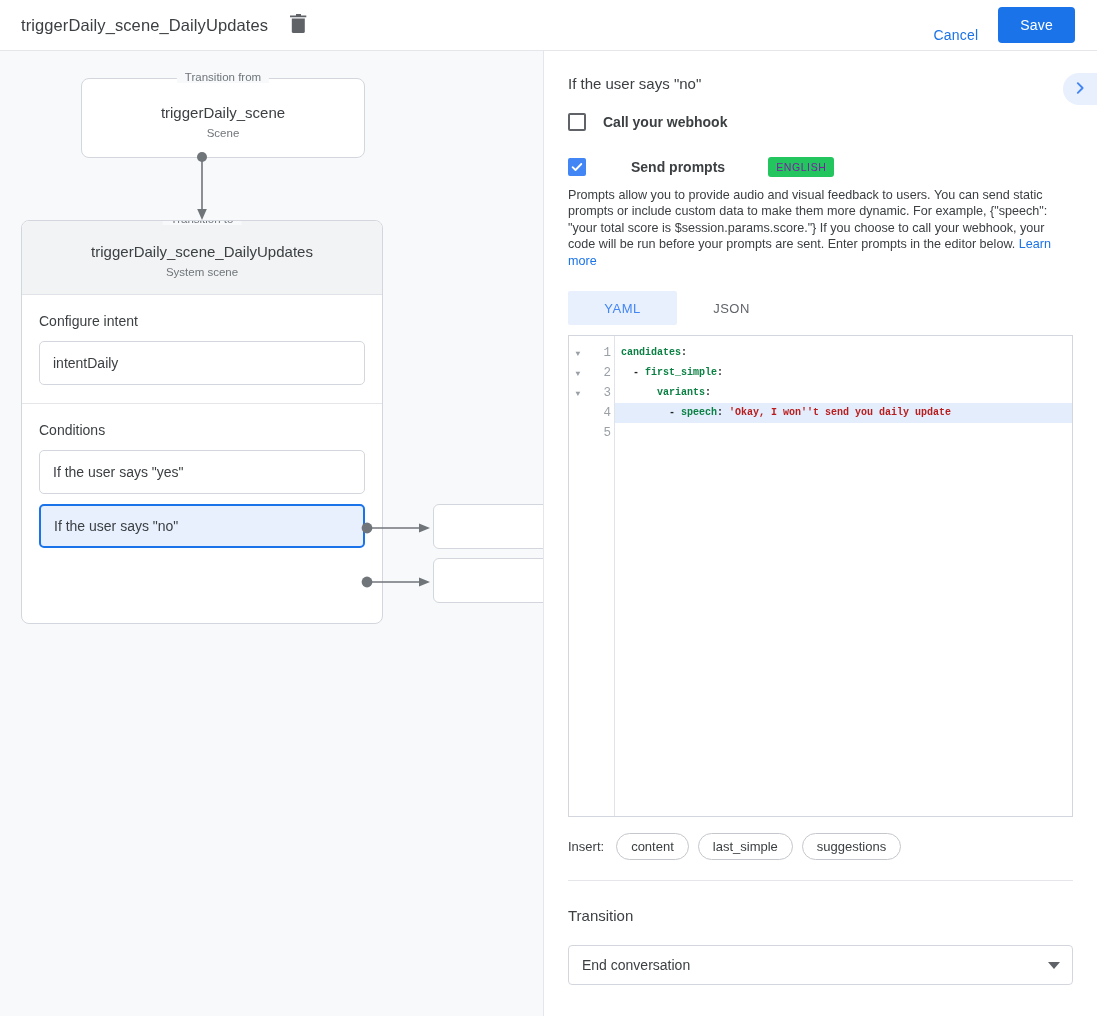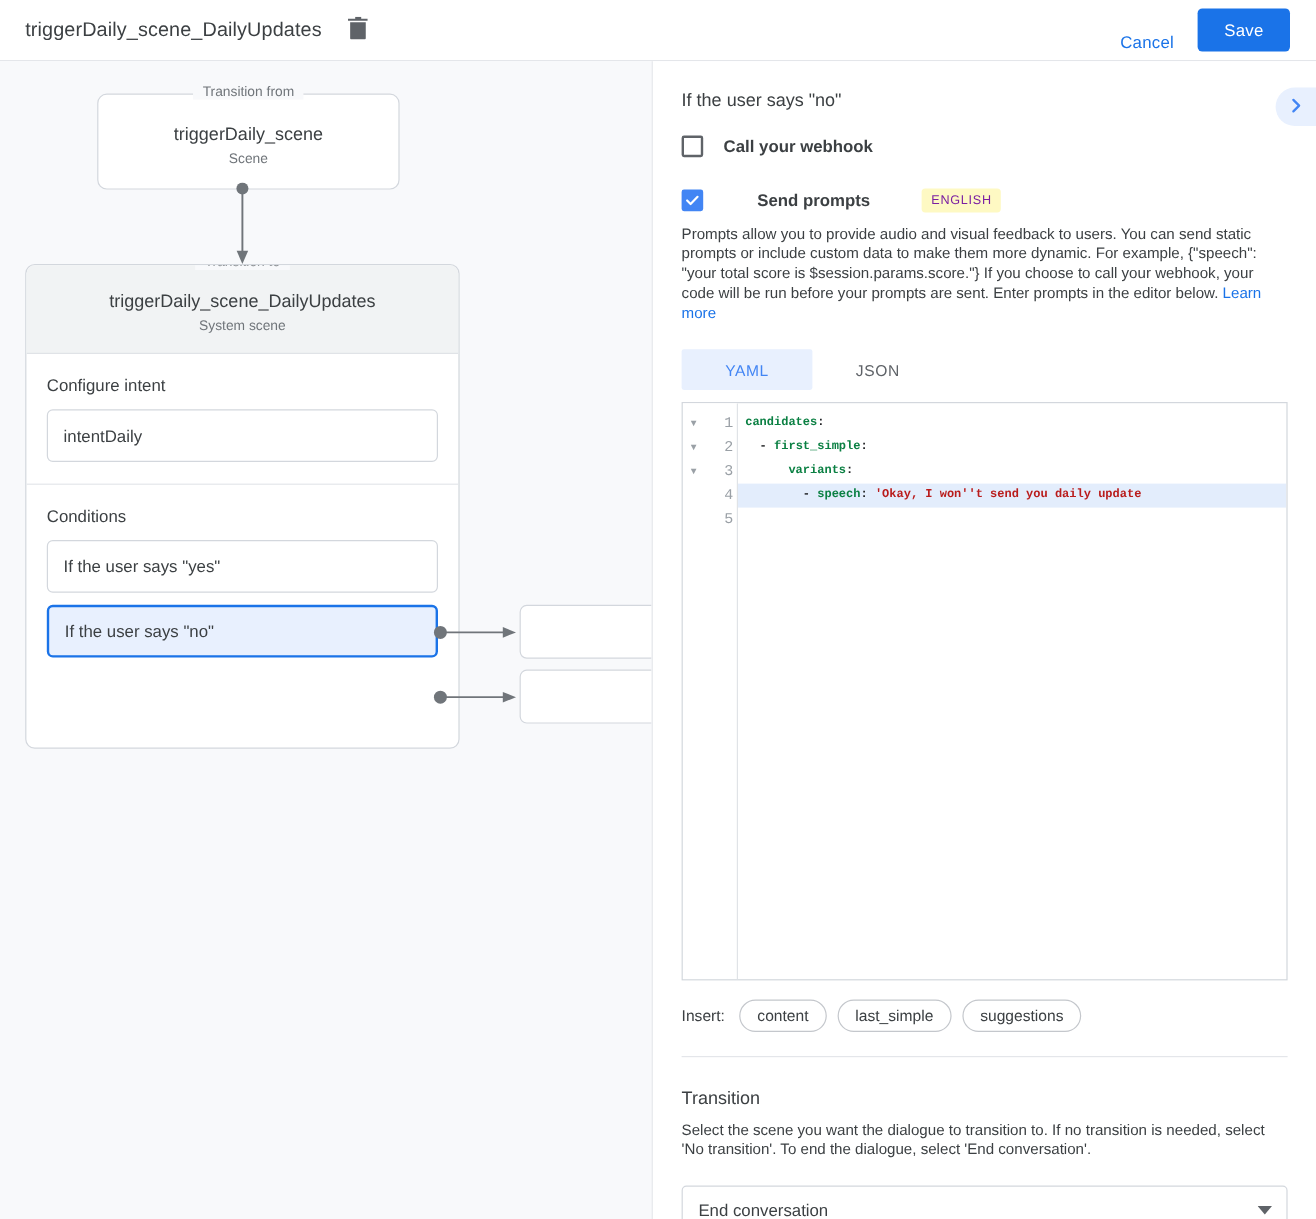--- a/index.html
+++ b/index.html
@@ -48,21 +48,21 @@
   .fieldset-card {
     position: absolute; background: #ffffff;
     border: 1px solid #d3d7dd; border-radius: 8px;
   }
   .fieldset-legend {
     position: absolute; top: -8px; left: 50%; transform: translateX(-50%);
     background: #f8f9fb; padding: 0 8px; font-size: 11.5px; color: #70757a;
     white-space: nowrap;
   }
 
-  #node-from { left: 81px; top: 27px; width: 252px; height: 80px; }
+  #node-from { left: 81px; top: 27px; width: 284px; height: 80px; }
   #node-from .node-title { font-size: 15px; color: #3c4043; text-align: center; margin-top: 25px; }
   #node-from .node-sub { font-size: 11.5px; color: #70757a; text-align: center; margin-top: 6px; }
 
   .connector { position: absolute; left: 195px; top: 101px; width: 14px; height: 68px; }
 
   #node-to {
     left: 21px; top: 169px; width: 362px; height: 404px;
     background: #ffffff; border: 1px solid #d3d7dd; border-radius: 8px;
     position: absolute; overflow: hidden;
   }
@@ -126,21 +126,21 @@
   .cb {
     width: 18px; height: 18px; border: 2px solid #5f6368; border-radius: 2px;
     background: #ffffff; cursor: pointer; flex: none;
   }
   .cb.checked {
     background: #4285f4; border-color: #4285f4;
     display: flex; align-items: center; justify-content: center;
   }
   .check-label { margin-left: 17px; font-size: 14px; font-weight: bold; color: #3c4043; }
   .lang-badge {
-    margin-left: 15px; background: #fef9c3; color: #7b1fa2;
+    margin-left: 15px; background: #22c55e; color: #7b1fa2;
     font-size: 10.5px; letter-spacing: .6px; padding: 4px 8px; border-radius: 3px;
   }
 
   .desc {
     margin-top: 10px; font-size: 12.6px; line-height: 16.4px; color: #3c4043;
     max-width: 508px;
   }
   .desc a { color: #1a73e8; text-decoration: none; }
 
   
@@ -353,21 +353,20 @@
         <button class="chip">content</button>
         <button class="chip">last_simple</button>
         <button class="chip">suggestions</button>
       </div>
 
       <div class="divider"></div>
     </div>
 
     <div class="transition-sec">
       <div class="trans-title">Transition</div>
-      <div class="trans-desc">Select the scene you want the dialogue to transition to. If no transition is needed, select 'No transition'. To end the dialogue, select 'End conversation'.</div>
       <div class="select">
         <span>End conversation</span>
         <span class="caret">
           <svg width="12" height="8" viewBox="0 0 12 8" aria-hidden="true">
             <polygon points="0,0 12,0 6,7" fill="#5f6368"></polygon>
           </svg>
         </span>
       </div>
     </div>
 

